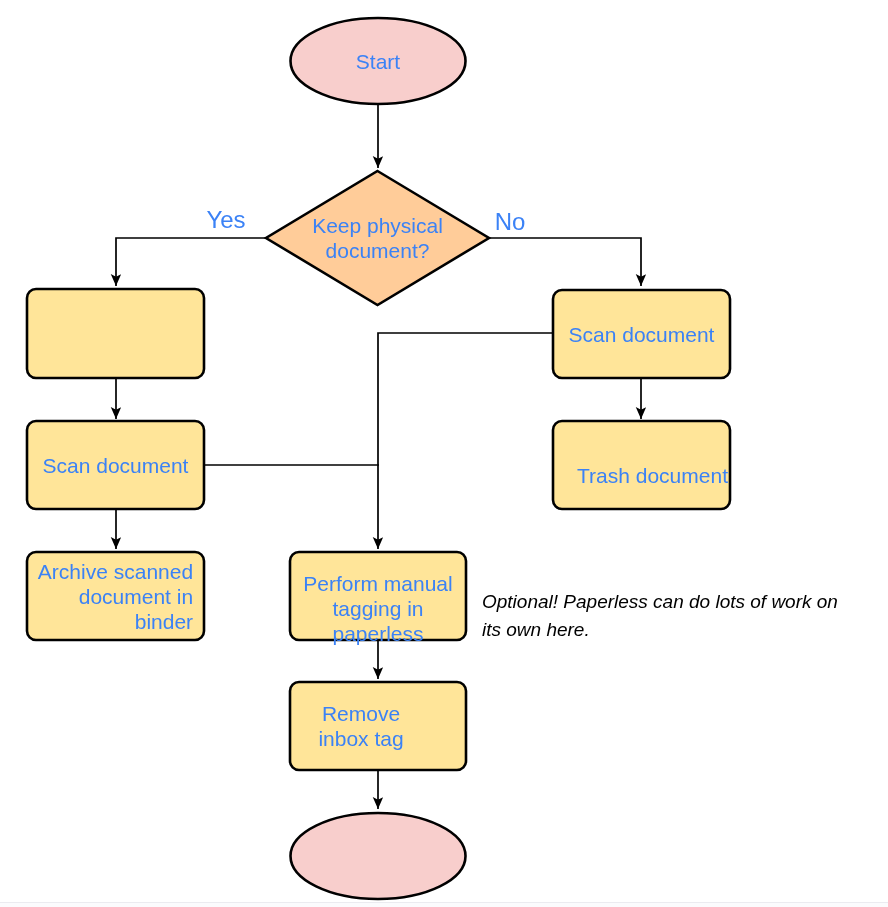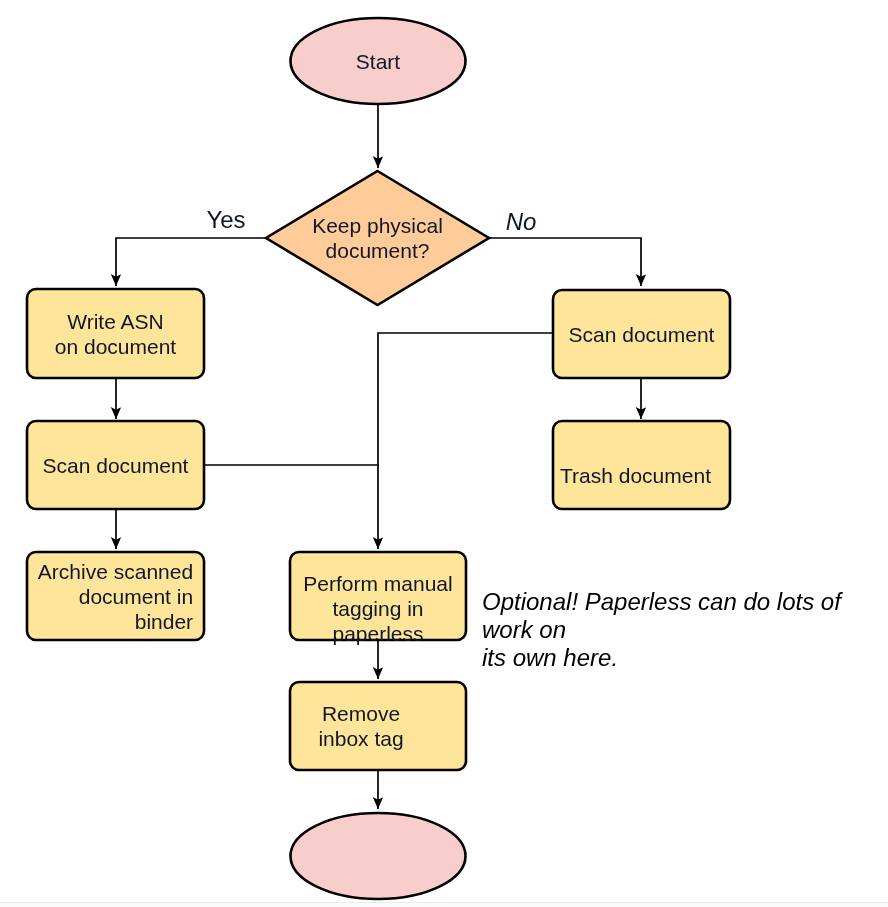--- a/index.html
+++ b/index.html
@@ -28,34 +28,34 @@
     fill: none;
     stroke: #000000;
     stroke-width: 1.7;
   }
   .label {
     position: absolute;
     display: flex;
     align-items: center;
     justify-content: center;
     text-align: center;
-    color: #0f172a;
+    color: #3b82f6;
     font-size: 21px;
     line-height: 25px;
     white-space: pre-line;
     pointer-events: none;
   }
   .edge-label {
     font-size: 24px;
     line-height: 24px;
   }
   .annotation {
     position: absolute;
     color: #000000;
-    font-size: 24px;
+    font-size: 19px;
     font-style: italic;
     line-height: 28px;
     text-align: left;
     white-space: pre-line;
   }
   .bottom-divider {
     position: absolute;
     left: 0;
     top: 902px;
     width: 888px;
@@ -106,43 +106,41 @@
     <rect class="shape" x="290" y="682" width="176" height="88" rx="9" fill="#FFE599"></rect>
 
     <ellipse class="shape" cx="378" cy="856" rx="87.5" ry="43" fill="#F8CECC"></ellipse>
   </svg>
 
   <div class="label" style="left:291px; top:18px; width:174px; height:86px;">Start</div>
 
   <div class="label" style="left:266px; top:171px; width:223px; height:134px;text-align:center;">Keep physical
 document?</div>
 
-  <div class="label" style="left:27px; top:289px; width:177px; height:89px;">Write ASN
-on document</div>
 
   <div class="label" style="left:27px; top:421px; width:177px; height:88px;">Scan document</div>
 
   <div class="label" style="left:27px; top:552px; width:177px; height:88px;text-align:right;">Archive scanned
 document in
 binder</div>
 
   <div class="label" style="left:553px; top:290px; width:177px; height:88px;">Scan document</div>
 
-  <div class="label" style="left:523px; top:421px; width:177px; height:108px;padding-left:24px;">Trash document</div>
+  <div class="label" style="left:540px; top:421px; width:177px; height:108px;padding-left:24px;">Trash document</div>
 
   <div class="label" style="left:290px; top:552px; width:176px; height:112px;">Perform manual
 tagging in
 paperless</div>
 
   <div class="label" style="left:273px; top:682px; width:176px; height:88px;">Remove
 inbox tag</div>
 
 
   <div class="label edge-label" style="left:194px; top:207px; width:64px; height:26px;">Yes</div>
 
-  <div class="label edge-label" style="left:489px; top:209px; width:64px; height:26px;font-style:italic;">No</div>
+  <div class="label edge-label" style="left:478px; top:209px; width:64px; height:26px;">No</div>
 
   <div class="annotation" style="left:482px; top:588px; width:402px;">Optional! Paperless can do lots of work on
 its own here.</div>
 
   <div class="bottom-divider"></div>
 
 </div>
 
 </body></html>

